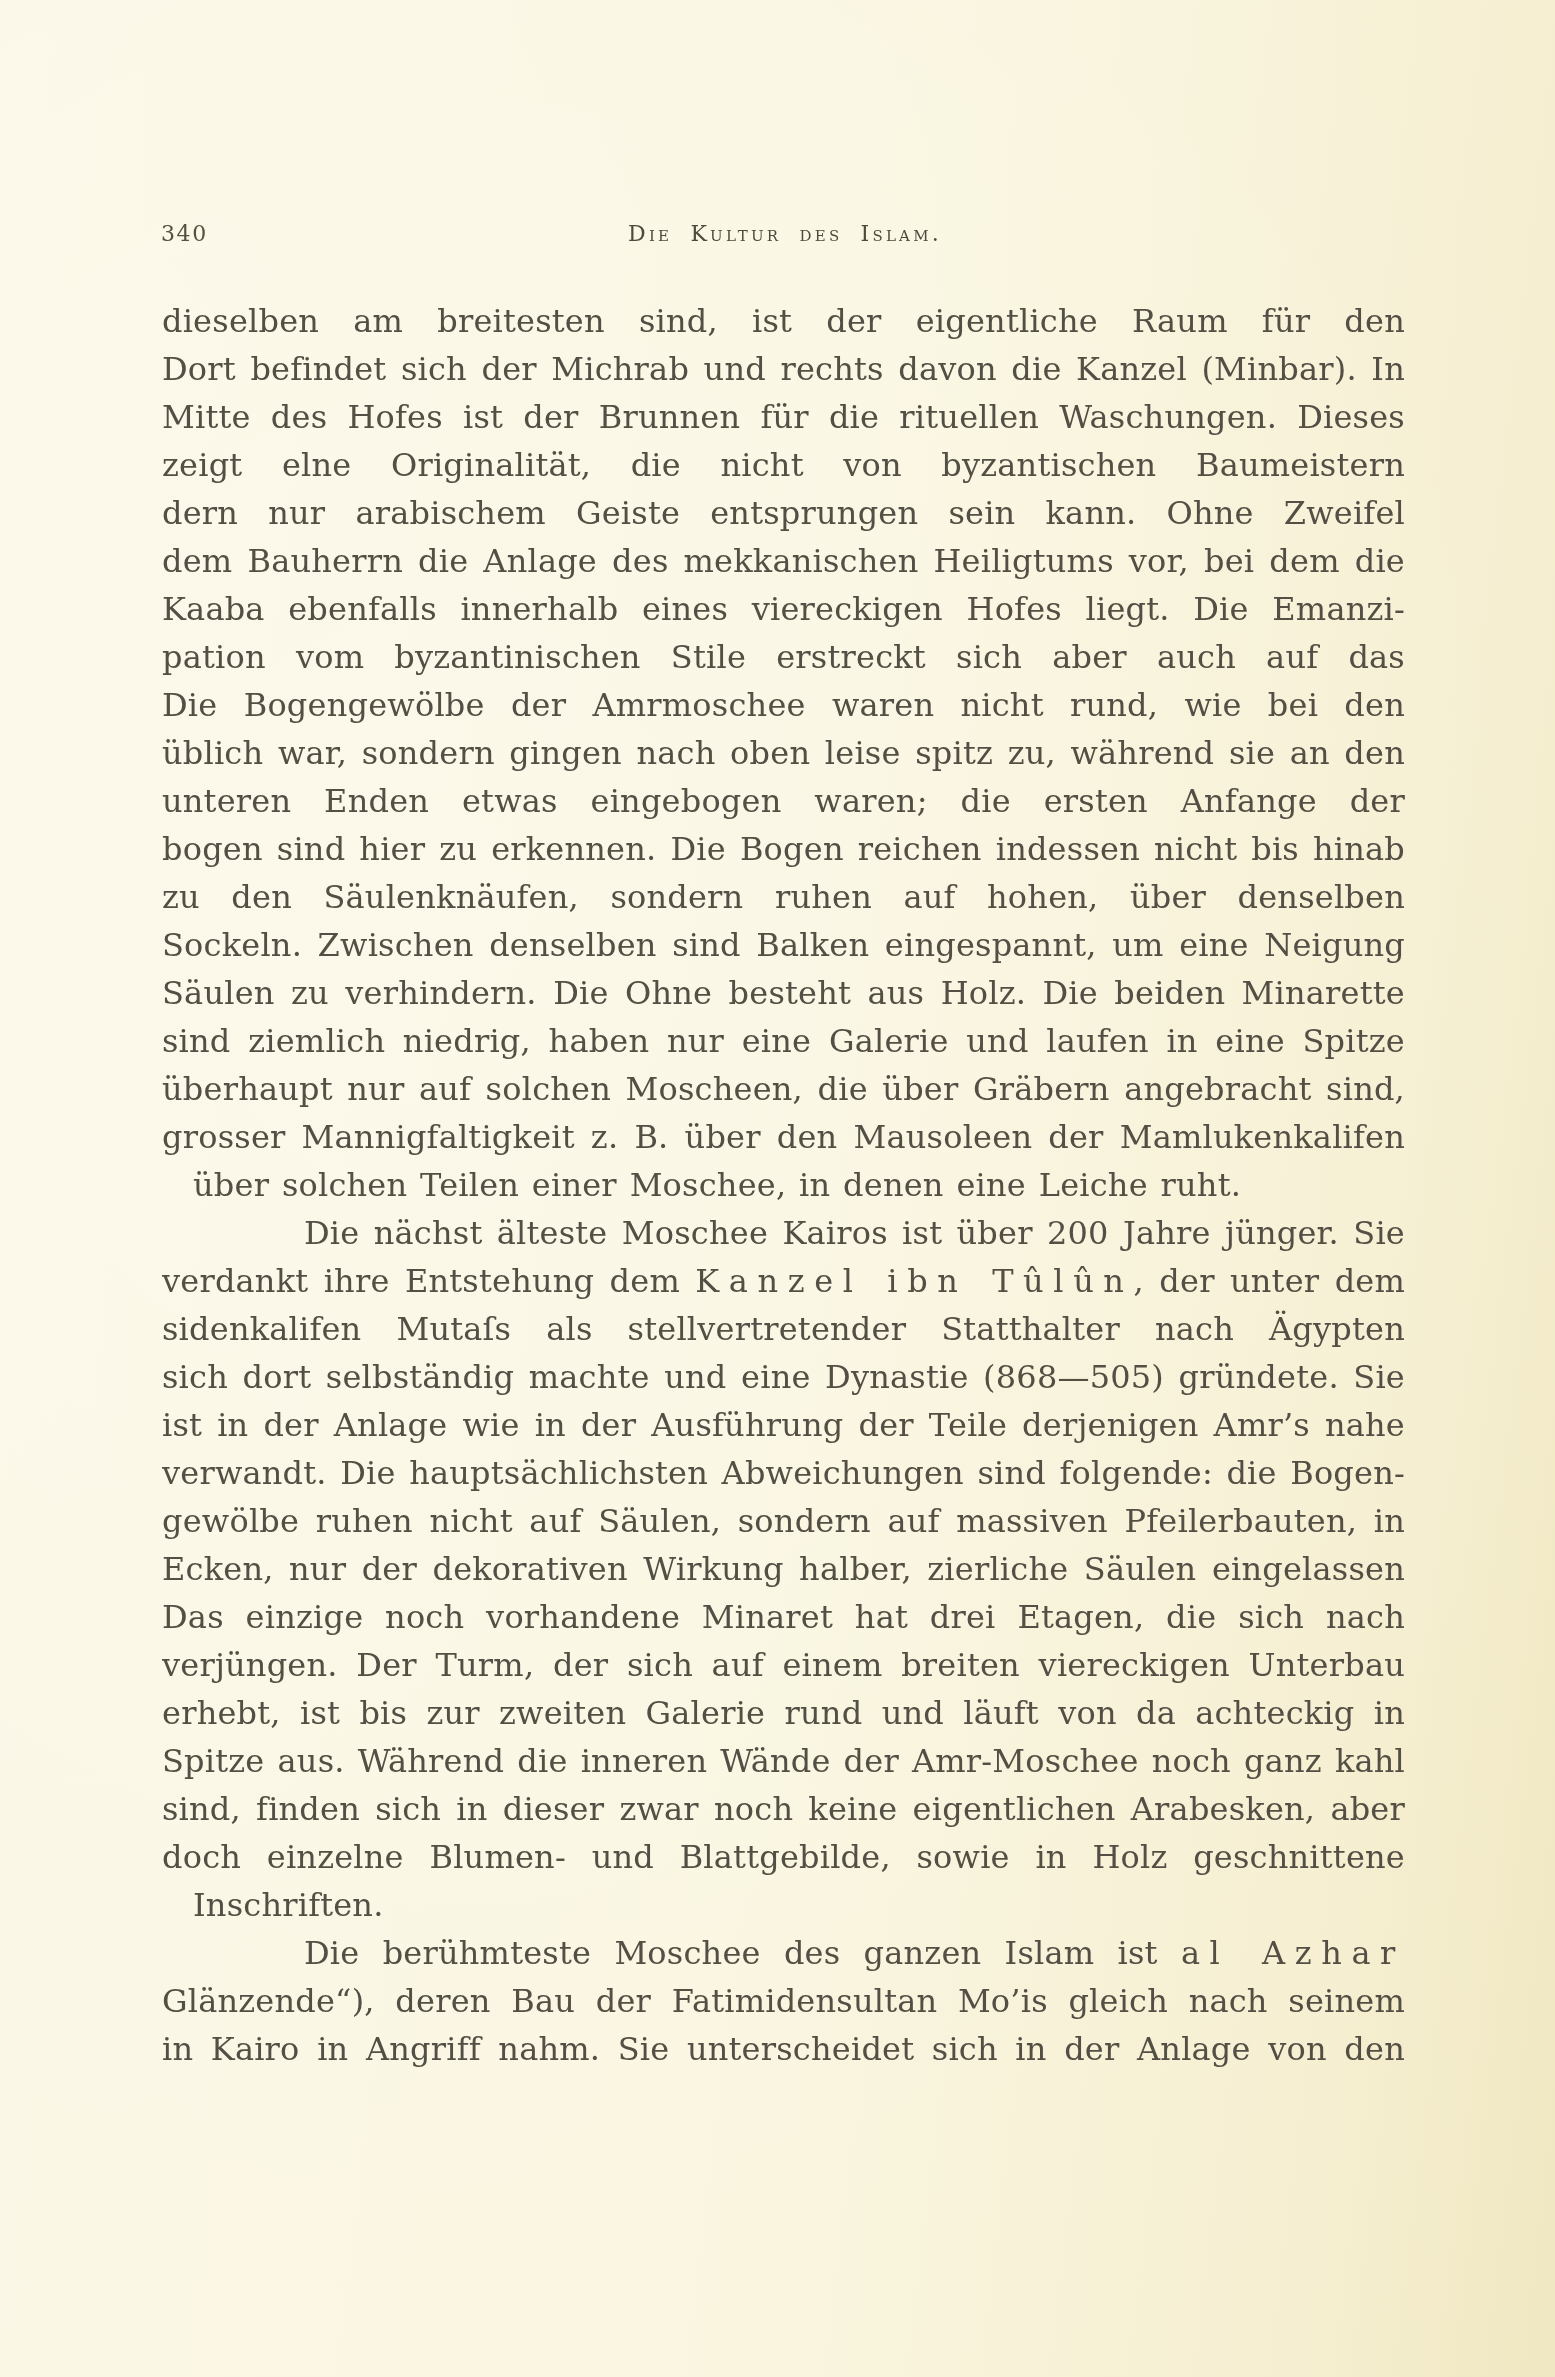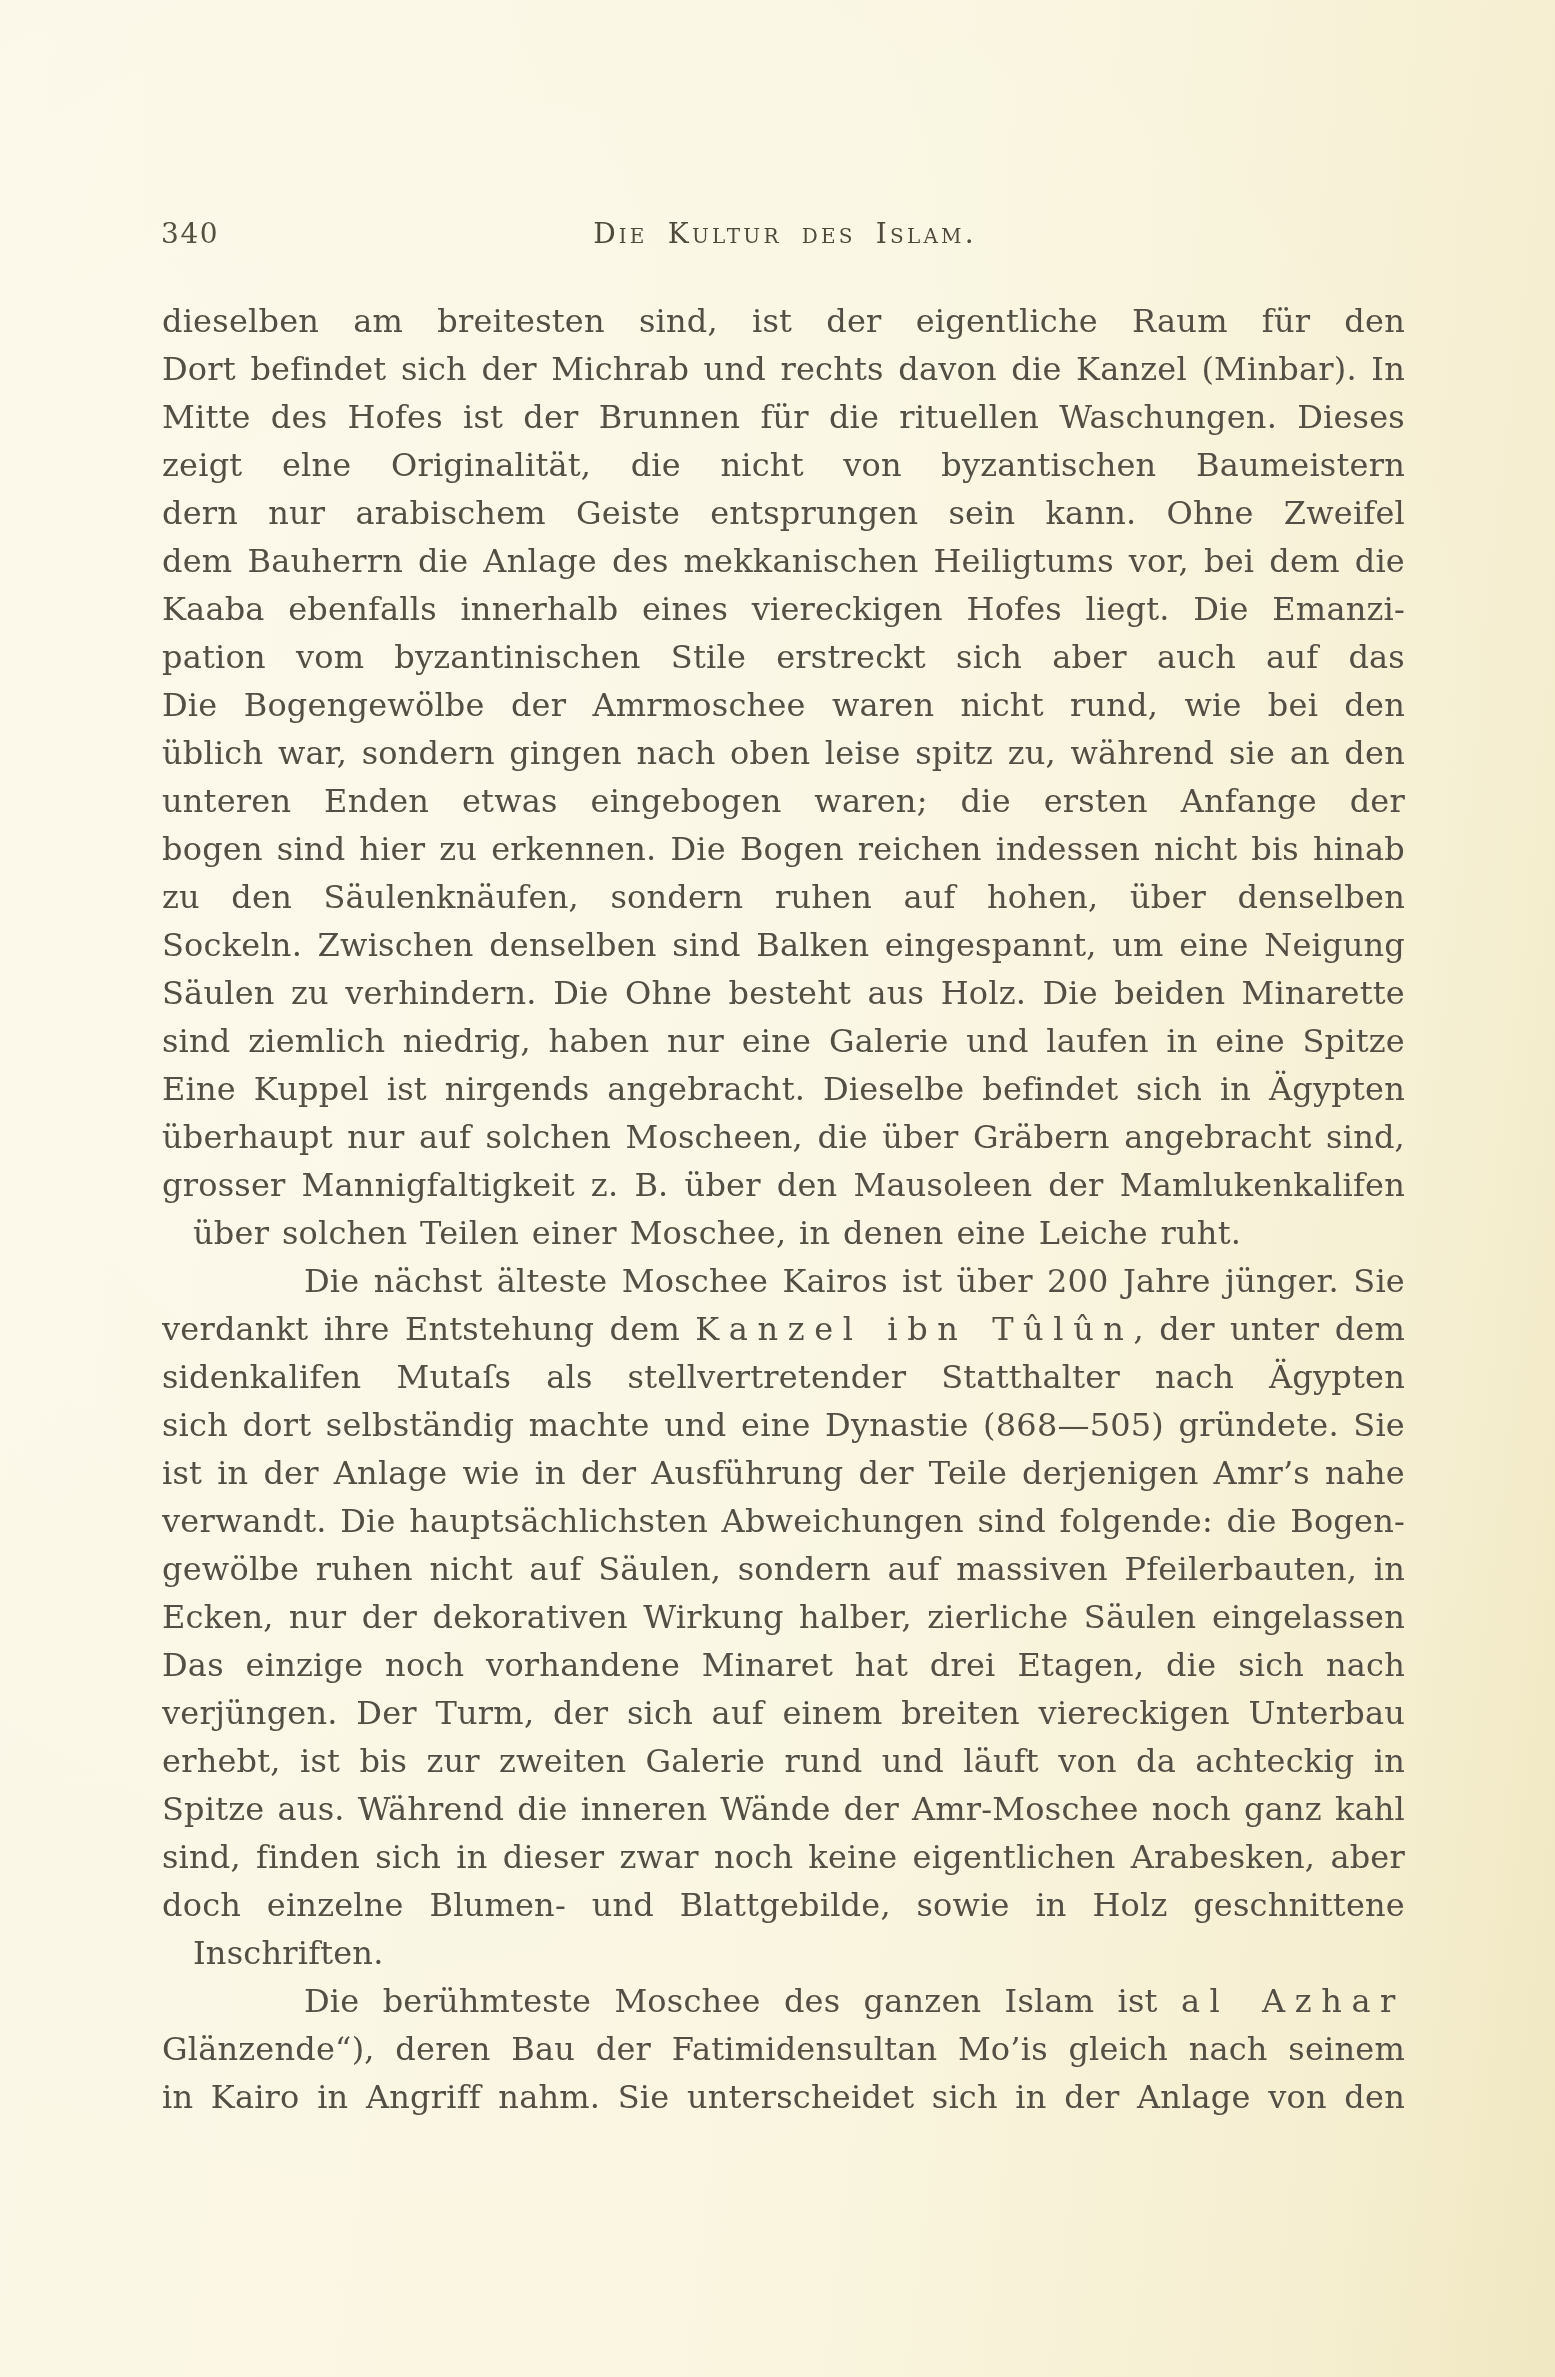--- a/index.html
+++ b/index.html
@@ -9,21 +9,21 @@
     margin:0 auto;
     overflow:hidden;
     background:
       radial-gradient(130% 95% at 28% 38%, rgba(255,255,255,0.22), rgba(255,255,255,0) 62%),
       linear-gradient(97deg, #fcf8e8 0%, #faf6e1 52%, #f6efd2 84%, #f0e8c2 100%);
     font-family:"DejaVu Serif","Liberation Serif",serif;
     color:#514c41;
   }
   .running-header{
     position:absolute;top:214px;left:0;width:100%;height:39px;
-    font-size:28px;line-height:39px;
+    font-size:22px;line-height:39px;
   }
   .page-number{
     position:absolute;left:161px;top:0;
     letter-spacing:1.6px;color:#55503f;
   }
   .running-title{
     position:absolute;left:0;width:100%;top:0;
     text-align:center;
     font-variant:small-caps;
     letter-spacing:3.2px;word-spacing:8px;
@@ -64,21 +64,20 @@
       <div class="line">Kaaba ebenfalls innerhalb eines viereckigen Hofes liegt.  Die Emanzi-</div>
       <div class="line">pation vom byzantinischen Stile erstreckt sich aber auch auf das einzelne.</div>
       <div class="line">Die Bogengewölbe der Amrmoschee waren nicht rund, wie bei den Basiliken</div>
       <div class="line">üblich war, sondern gingen nach oben leise spitz zu, während sie an den</div>
       <div class="line">unteren Enden etwas eingebogen waren; die ersten Anfange der Hufeisen-</div>
       <div class="line">bogen sind hier zu erkennen.  Die Bogen reichen indessen nicht bis hinab</div>
       <div class="line">zu den Säulenknäufen, sondern ruhen auf hohen, über denselben errichteten</div>
       <div class="line">Sockeln.  Zwischen denselben sind Balken eingespannt, um eine Neigung der</div>
       <div class="line">Säulen zu verhindern.  Die Ohne besteht aus Holz.  Die beiden Minarette</div>
       <div class="line">sind ziemlich niedrig, haben nur eine Galerie und laufen in eine Spitze aus.</div>
-      <div class="line">Eine Kuppel ist nirgends angebracht.  Dieselbe befindet sich in Ägypten</div>
       <div class="line">überhaupt nur auf solchen Moscheen, die über Gräbern angebracht sind, in</div>
       <div class="line">grosser Mannigfaltigkeit z. B. über den Mausoleen der Mamlukenkalifen oder</div>
       <div class="line para-end">über solchen Teilen einer Moschee, in denen eine Leiche ruht.</div>
       <div class="line indent">Die nächst älteste Moschee Kairos ist über 200 Jahre jünger.  Sie</div>
       <div class="line">verdankt ihre Entstehung dem <span class="sperr">Kanzel ibn Tûlûn</span>, der unter dem Abba-</div>
       <div class="line">sidenkalifen Mutaſs als stellvertretender Statthalter nach Ägypten geschickt,</div>
       <div class="line">sich dort selbständig machte und eine Dynastie (868—505) gründete.  Sie</div>
       <div class="line">ist in der Anlage wie in der Ausführung der Teile derjenigen Amr’s nahe</div>
       <div class="line">verwandt.  Die hauptsächlichsten Abweichungen sind folgende: die Bogen-</div>
       <div class="line">gewölbe ruhen nicht auf Säulen, sondern auf massiven Pfeilerbauten, in deren</div>

